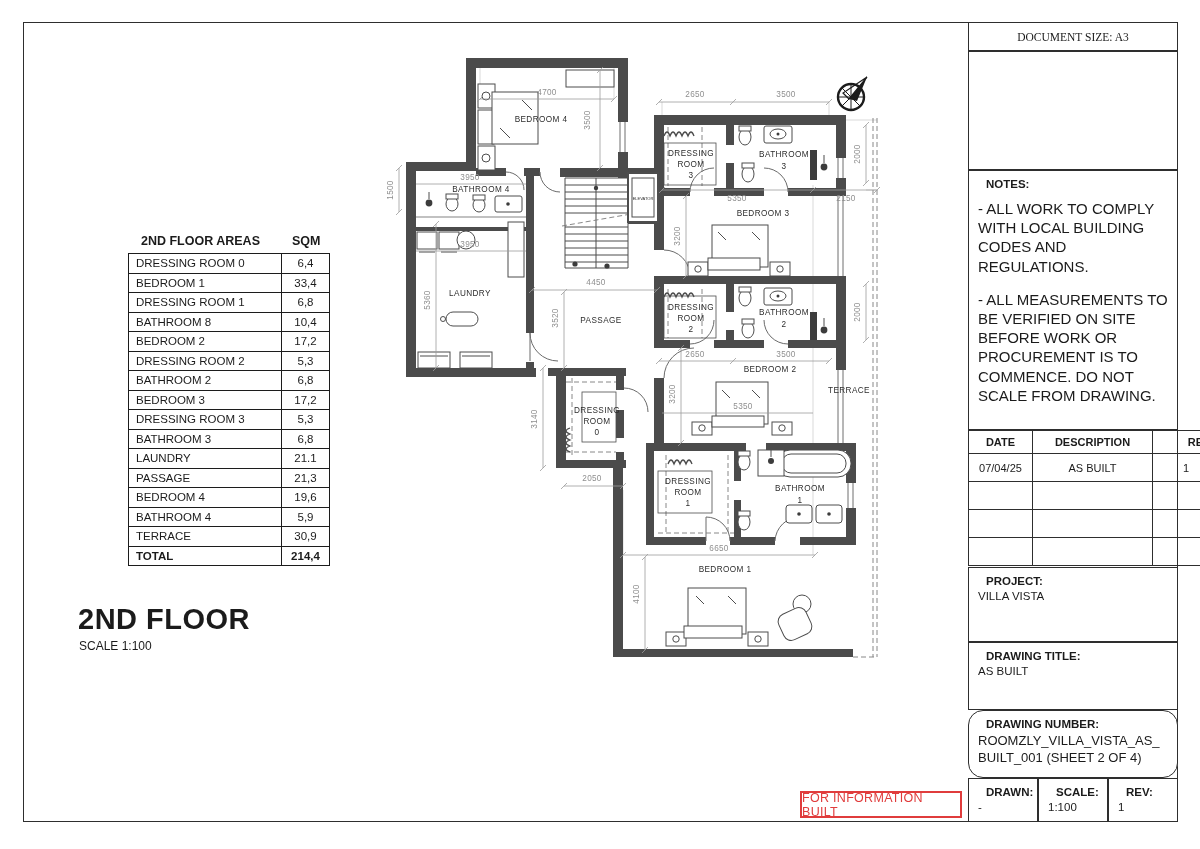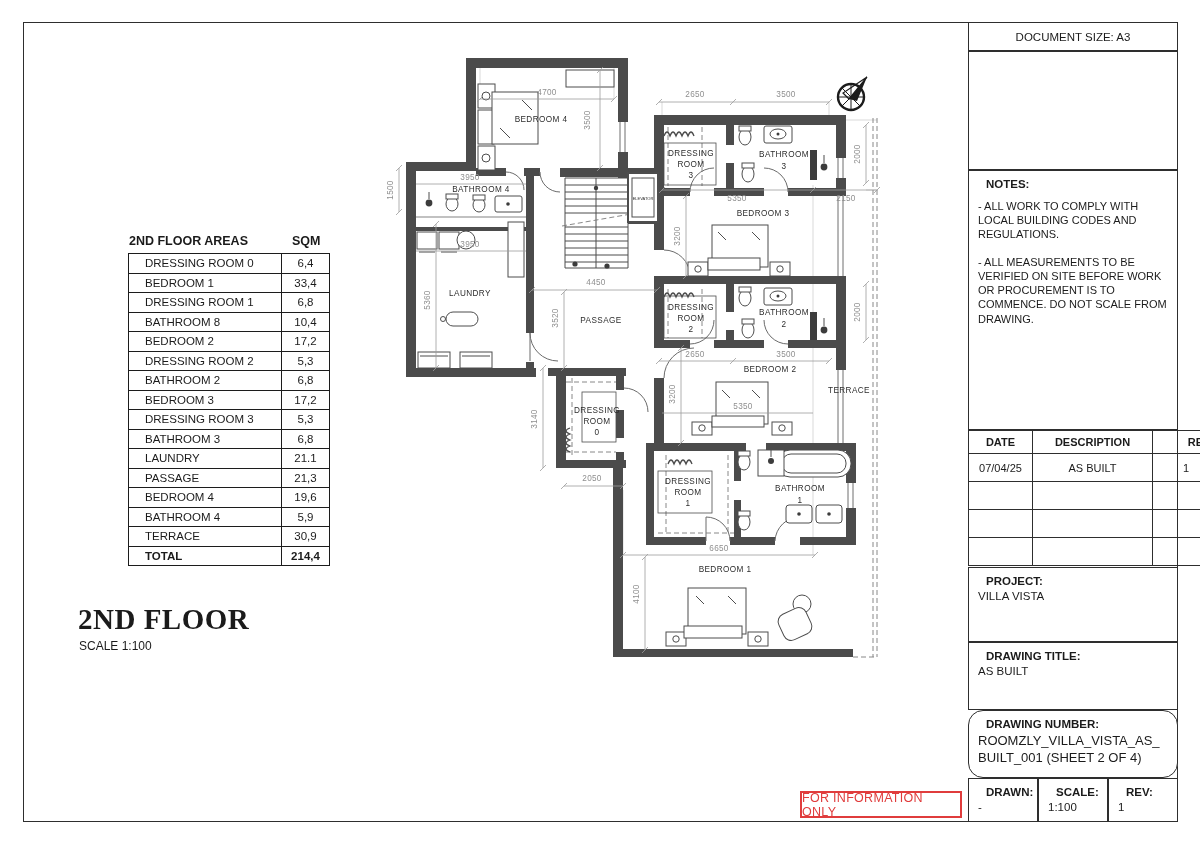--- a/index.html
+++ b/index.html
@@ -2,41 +2,41 @@
 <html><head>
 <meta charset="utf-8">
 <style>
   html,body{margin:0;padding:0;background:#fff;}
   .sheet{position:relative;width:1200px;height:849px;background:#fff;overflow:hidden;
          font-family:"Liberation Sans", sans-serif;color:#1b1b1b;}
   .abs{position:absolute;box-sizing:border-box;}
   .sheet-border{border:1.6px solid #2e2e2e;}
   
   .tb{border:1px solid #2e2e2e;background:#fff;}
-  .tb-center{display:flex;align-items:center;justify-content:center;font-size:11.5px;}
+  .tb-center{display:flex;align-items:center;justify-content:center;font-size:11.5px;font-family:Liberation Serif, serif;}
   .tb-label{font-weight:bold;font-size:11.5px;padding-left:8px;}
   .tb-pad{padding:7px 9px;}
   .tb-value{font-size:11.5px;margin-top:3px;}
-  .notes p{font-size:11px;line-height:1.28;margin:0 0 14px 0;}
+  .notes p{font-size:15px;line-height:1.28;margin:0 0 14px 0;}
   .notes .tb-label{margin-bottom:9px;display:block;}
   table.rev{border-collapse:collapse;table-layout:fixed;width:210px;}
   table.rev th,table.rev td{border:1px solid #2e2e2e;font-size:11px;text-align:center;
     overflow:hidden;white-space:nowrap;padding:0 2px;}
   table.rev th{font-weight:bold;height:22px;}
   table.rev td{height:27px;}
   .dn-value{font-size:13px;margin-top:3px;word-break:break-all;line-height:1.3;}
   
   .areas-head{font-weight:bold;font-size:12.5px;}
   table.areas{border-collapse:collapse;table-layout:fixed;width:202px;}
   table.areas td{border:1.4px solid #1c1c1c;font-size:11.5px;height:18.5px;padding:0;}
-  table.areas td.an{padding-left:16px;}
+  table.areas td.an{padding-left:7px;}
   table.areas td.as{text-align:center;width:47px;}
   table.areas tr:last-child td{font-weight:bold;}
   
-  .floor-title{font-size:29px;font-weight:bold;letter-spacing:0.5px;font-family:Liberation Serif, serif;}
+  .floor-title{font-size:29px;font-weight:bold;letter-spacing:0.5px;}
   .floor-scale{font-size:12px;margin-top:2px;}
   
   .stamp{border:2px solid #e03c3c;color:#e03c3c;display:flex;align-items:center;
          justify-content:center;font-size:12.5px;letter-spacing:0.3px;}
   
   svg text{font-family:"Liberation Sans", sans-serif;}
   .rlabel{font-size:8.2px;fill:#2d2d2d;letter-spacing:0.4px;}
   .dimt{font-size:8.2px;fill:#8f8f8f;letter-spacing:0.3px;}
   .wall{fill:#4b4b4b;}
   .thin{stroke:#4d4d4d;stroke-width:1;fill:none;}
@@ -430,21 +430,21 @@
       <circle cx="851" cy="97" r="13" fill="none" stroke="#1c1c1c" stroke-width="2.4"></circle>
       <line x1="851" y1="84" x2="851" y2="110" stroke="#1c1c1c" stroke-width="1"></line>
       <line x1="838" y1="97" x2="864" y2="97" stroke="#1c1c1c" stroke-width="1"></line>
       <line x1="842" y1="88" x2="860" y2="106" stroke="#1c1c1c" stroke-width="1"></line>
       <line x1="842" y1="106" x2="860" y2="88" stroke="#1c1c1c" stroke-width="1"></line>
       <polygon points="867,77 849,99 857,101" fill="#1c1c1c"></polygon>
       <polygon points="867,77 849,99 843,93" fill="none" stroke="#1c1c1c" stroke-width="1.2"></polygon>
     </g>
   </svg>
 
-  <div class="abs areas-head" style="left:129px;top:234px;">2ND FLOOR AREAS</div>
+  <div class="abs areas-head" style="left:141px;top:234px;">2ND FLOOR AREAS</div>
   <div class="abs areas-head" style="left:292px;top:234px;">SQM</div>
   <table class="areas abs" style="left:128px;top:253px;">
     <tbody>
 
         <tr>
           <td class="an">DRESSING ROOM 0</td>
           <td class="as">6,4</td>
         </tr>
 
         <tr>
@@ -521,21 +521,21 @@
           <td class="an">TOTAL</td>
           <td class="as">214,4</td>
         </tr>
       </tbody>
   </table>
 
   <div class="abs floor-title" style="left:78px;top:603px;">2ND FLOOR</div>
   <div class="abs floor-scale" style="left:79px;top:637px;">SCALE 1:100</div>
 
   <div class="abs stamp" style="left:800px;top:791px;width:162px;height:27px;">
-    <span>FOR INFORMATION ONLY</span>
+    <span>FOR INFORMATION BUILT</span>
   </div>
 
   <div class="abs tb tb-center" style="left:968px;top:22px;width:210px;height:29px;">
     <span>DOCUMENT SIZE: A3</span>
   </div>
   <div class="abs tb" style="left:968px;top:51px;width:210px;height:119px;"></div>
   <div class="abs tb tb-pad notes" style="left:968px;top:170px;width:210px;height:260px;">
     <span class="tb-label">NOTES:</span>
     <p>- ALL WORK TO COMPLY WITH LOCAL BUILDING CODES AND REGULATIONS.</p>
     <p>- ALL MEASUREMENTS TO BE VERIFIED ON SITE BEFORE WORK OR PROCUREMENT IS TO COMMENCE. DO NOT SCALE FROM DRAWING.</p>

